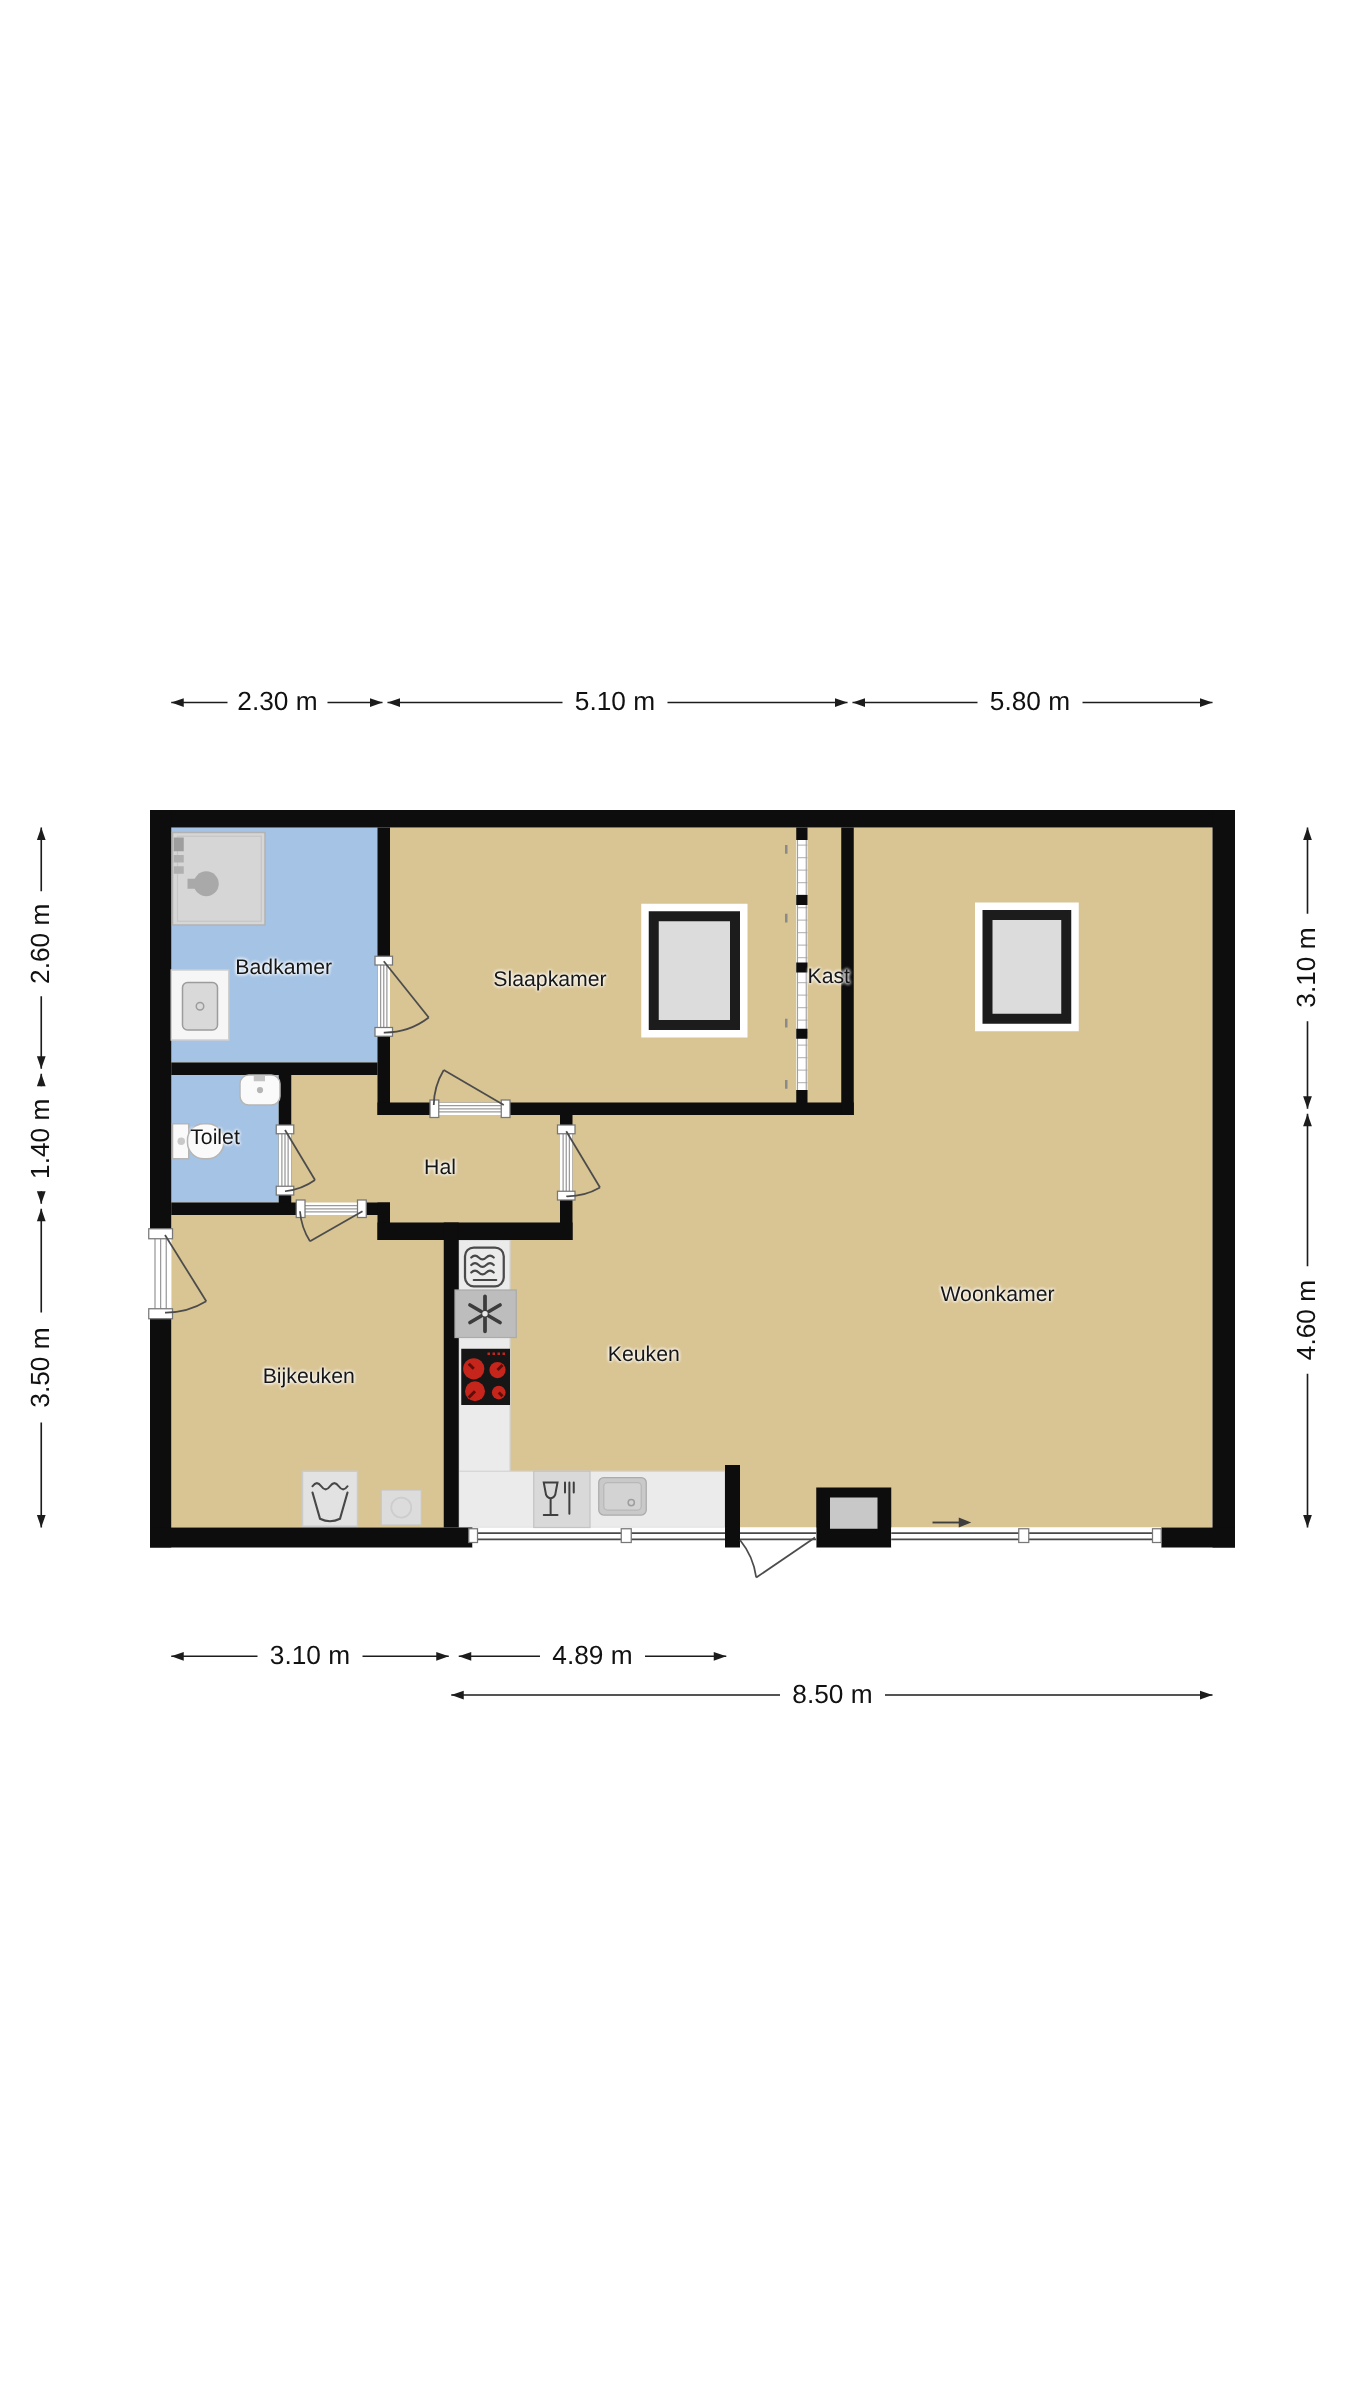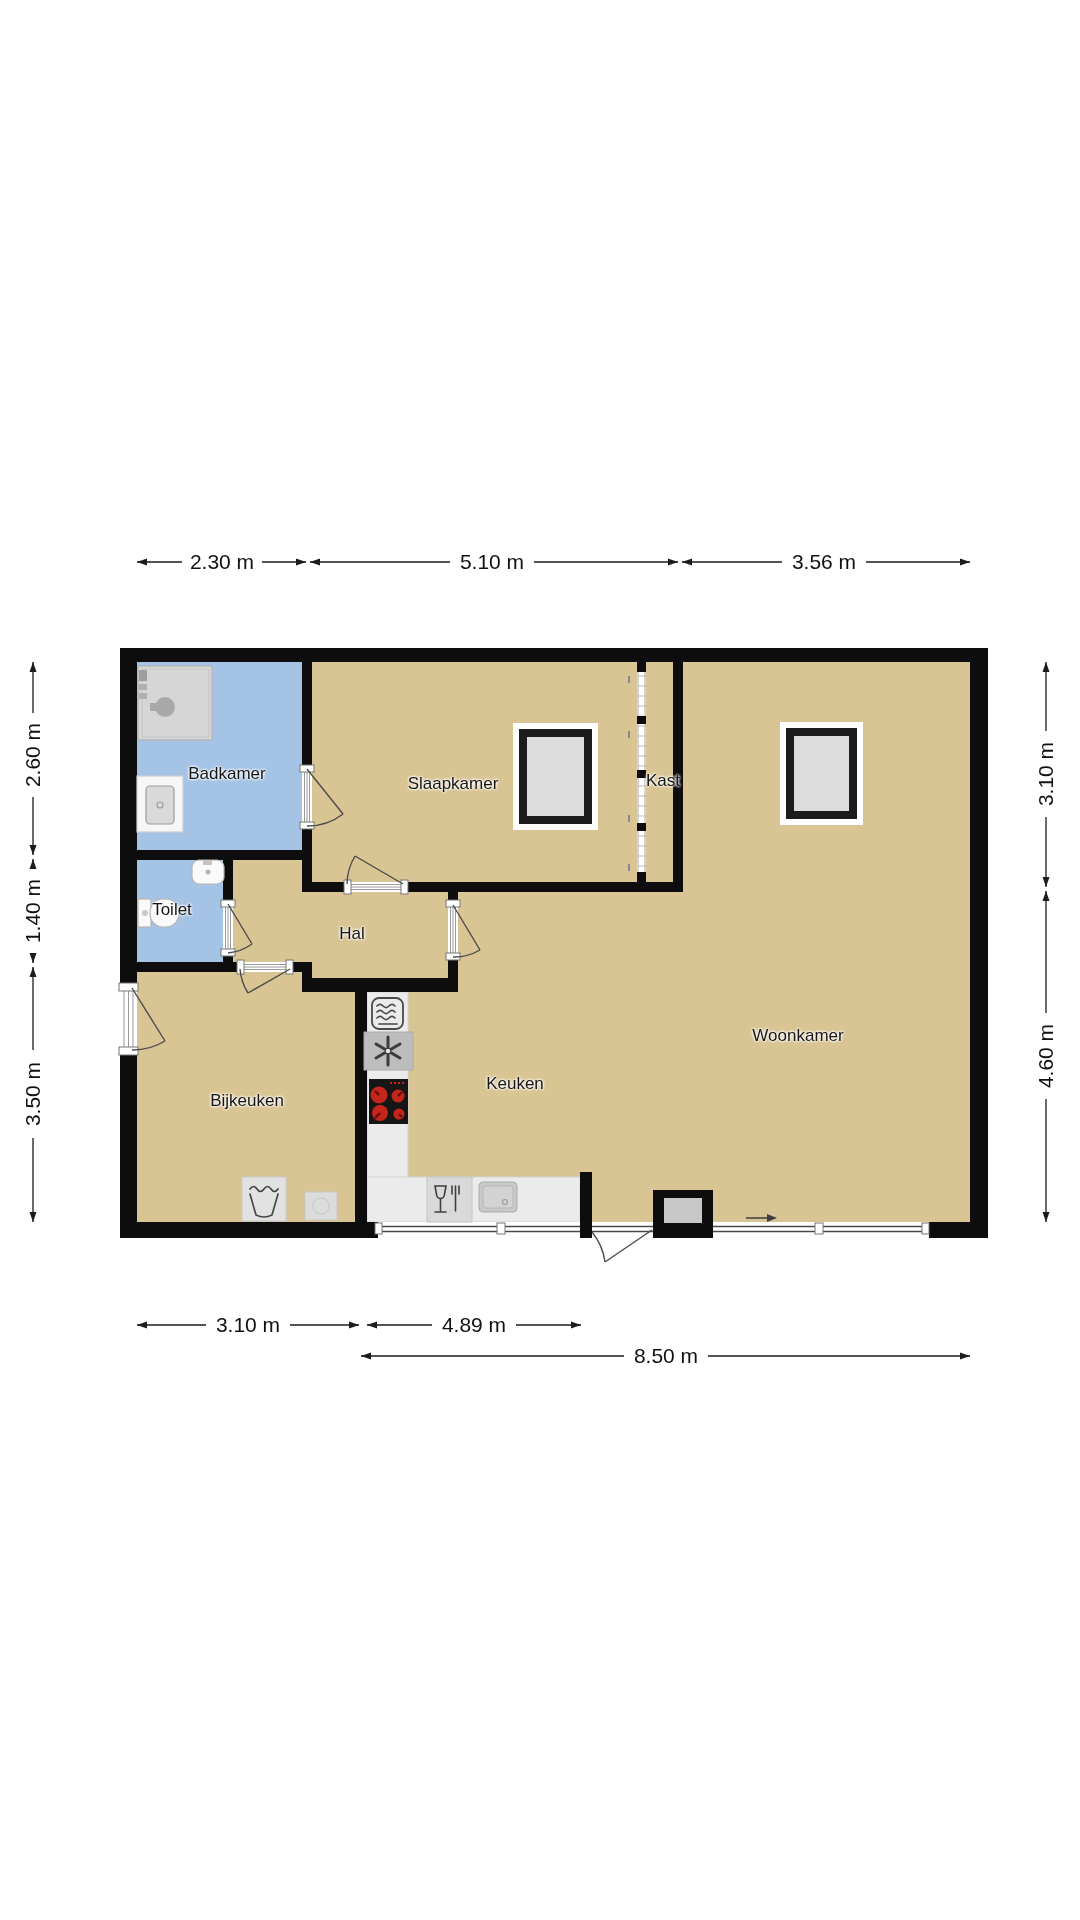--- a/index.html
+++ b/index.html
@@ -330,31 +330,31 @@
 
     <g>
       <path class="dimline" d="M361 1356H624M708 1356H970"></path>
       <polygon class="dimhead" points="361,1356 371,1352.5 371,1359.5"></polygon>
       <polygon class="dimhead" points="970,1356 960,1352.5 960,1359.5"></polygon>
     </g>
   </g>
 </svg>
 
   <div class="label" style="left:227px;top:774px;">Badkamer</div>
-  <div class="label" style="left:440px;top:784px;margin-left:13px;">Slaapkamer</div>
+  <div class="label" style="left:440px;top:784px;">Slaapkamer</div>
   <div class="label" style="left:663px;top:781px;">Kast</div>
   <div class="label" style="left:798px;top:997px;margin-top:39px;">Woonkamer</div>
   <div class="label" style="left:172px;top:910px;">Toilet</div>
   <div class="label" style="left:352px;top:934px;">Hal</div>
   <div class="label" style="left:247px;top:1101px;">Bijkeuken</div>
   <div class="label" style="left:515px;top:1084px;">Keuken</div>
 
   <div class="dimlabel" style="left:222px;top:562px;text-align:center;">2.30 m</div>
   <div class="dimlabel" style="left:492px;top:562px;">5.10 m</div>
-  <div class="dimlabel" style="left:824px;top:562px;">3.56 m</div>
+  <div class="dimlabel" style="left:824px;top:562px;">5.80 m</div>
 
   <div class="dimlabel vert" style="left:33px;top:755px;">2.60 m</div>
   <div class="dimlabel vert" style="left:33px;top:911px;">1.40 m</div>
   <div class="dimlabel vert" style="left:33px;top:1094px;">3.50 m</div>
 
   <div class="dimlabel vert" style="left:1046px;top:774px;">3.10 m</div>
   <div class="dimlabel vert" style="left:1046px;top:1056px;">4.60 m</div>
 
   <div class="dimlabel" style="left:248px;top:1325px;">3.10 m</div>
   <div class="dimlabel" style="left:474px;top:1325px;">4.89 m</div>

